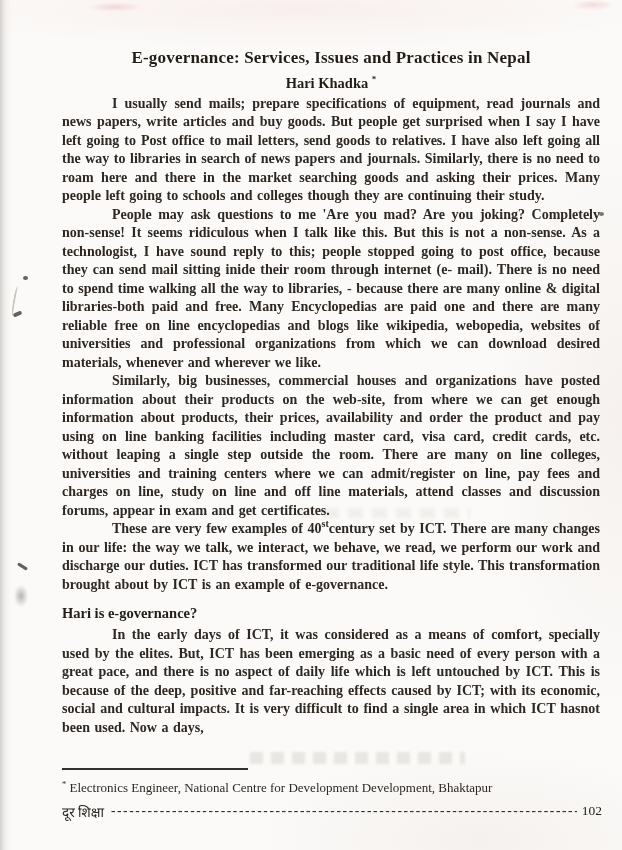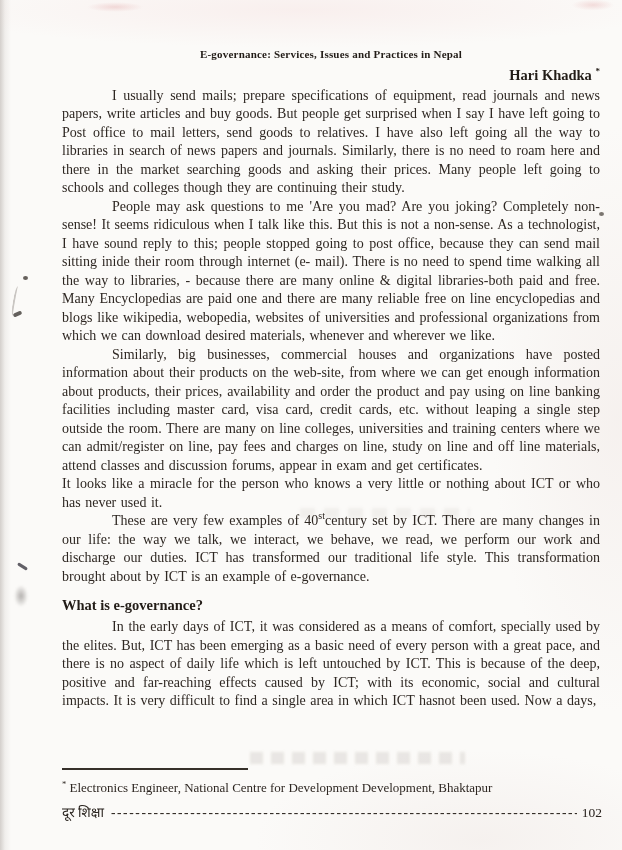--- a/index.html
+++ b/index.html
@@ -21,43 +21,43 @@
       radial-gradient(ellipse 300px 120px at 480px 840px, rgba(232,220,216,0.30), transparent 75%),
       linear-gradient(90deg, rgba(148,138,132,0.38) 0px, rgba(148,138,132,0.10) 5px, rgba(148,138,132,0.0) 11px),
       #fbfaf8;
   }
   .content {
     position: absolute; left: 62px; top: 48px;
     width: 538px; height: 716px; overflow: hidden;
   }
   .title {
     margin: 0 0 6px 0;
-    font-size: 11px; font-weight: bold; text-align: center;
+    font-size: 17px; font-weight: bold; text-align: center;
     letter-spacing: 0.2px; color: #221c17;
   }
   .author-line {
-    text-align: right; font-weight: bold; font-size: 14.5px;
+    text-align: center; font-weight: bold; font-size: 14.5px;
     margin: 0 0 3px 0; color: #221c17;
   }
   .author-line sup { font-size: 9px; }
   .para {
     margin: 0; font-size: 14px; line-height: 18.5px;
     text-align: justify; word-spacing: 1px;
   }
-  .indent { text-indent: 50px; }
+  .indent { text-indent: 50px; font-weight: bold; }
   .section-heading {
     margin: 11px 0 4px 0; font-size: 14.5px; font-weight: bold; color: #221c17;
   }
   .para sup { font-size: 10px; line-height: 0; }
   .footnote-block { position: absolute; left: 62px; top: 768px; width: 540px; }
   .footnote-rule { width: 186px; height: 2px; background: #36302a; margin: 0 0 7px 0; }
   .footnote { font-size: 13px; line-height: 15px; }
   .footnote sup { font-size: 8.5px; }
   .footer-line {
-    display: flex; align-items: flex-end; white-space: nowrap;
+    display: flex; align-items: flex-start; white-space: nowrap;
     font-size: 13.5px; margin-top: 8px; color: #27211c;
   }
   .journal-name { font-family: "Liberation Serif", "DejaVu Sans", serif; margin-right: 7px; }
   .footer-dashes {
     flex: 1; overflow: hidden; letter-spacing: 1.6px;
     font-weight: 600; margin-right: 5px; color: #2b241e;
   }
   .page-number { font-family: "Liberation Serif", "DejaVu Sans", serif; }
   
   .artifact { position: absolute; pointer-events: none; }
@@ -93,25 +93,24 @@
   <div class="artifact ghost-text-2"></div>
 
   <div class="content">
     <h1 class="title">E-governance: Services, Issues and Practices in Nepal</h1>
 
     <div class="author-line"><span>Hari Khadka</span> <sup>*</sup></div>
 
     <p class="para indent">I usually send mails; prepare specifications of equipment, read journals and news papers, write articles and buy goods. But people get surprised when I say I have left going to Post office to mail letters, send goods to relatives. I have also left going all the way to libraries in search of news papers and journals. Similarly, there is no need to roam here and there in the market searching goods and asking their prices. Many people left going to schools and colleges though they are continuing their study.</p>
     <p class="para indent">People may ask questions to me 'Are you mad? Are you joking? Completely non-sense! It seems ridiculous when I talk like this. But this is not a non-sense. As a technologist, I have sound reply to this; people stopped going to post office, because they can send mail sitting inide their room through internet (e- mail). There is no need to spend time walking all the way to libraries, - because there are many online &amp; digital libraries-both paid and free. Many Encyclopedias are paid one and there are many reliable free on line encyclopedias and blogs like wikipedia, webopedia, websites of universities and professional organizations from which we can download desired materials, whenever and wherever we like.</p>
     <p class="para indent">Similarly, big businesses, commercial houses and organizations have posted information about their products on the web-site, from where we can get enough information about products, their prices, availability and order the product and pay using on line banking facilities including master card, visa card, credit cards, etc. without leaping a single step outside the room. There are many on line colleges, universities and training centers where we can admit/register on line, pay fees and charges on line, study on line and off line materials, attend classes and discussion forums, appear in exam and get certificates.</p>
-    <p class="para">It looks like a miracle for the person who knows a very little or nothing about ICT or who has never used it.</p>
 
     <p class="para indent"><span>These are very few examples of 40</span><sup>st</sup><span>century set by ICT. There are many changes in our life: the way we talk, we interact, we behave, we read, we perform our work and discharge our duties. ICT has transformed our traditional life style. This transformation brought about by ICT is an example of e-governance.</span></p>
 
-    <h2 class="section-heading">What is e-governance?</h2>
+    <h2 class="section-heading">Hari is e-governance?</h2>
 
     <p class="para indent">In the early days of ICT, it was considered as a means of comfort, specially used by the elites. But, ICT has been emerging as a basic need of every person with a great pace, and there is no aspect of daily life which is left untouched by ICT. This is because of the deep, positive and far-reaching effects caused by ICT; with its economic, social and cultural impacts. It is very difficult to find a single area in which ICT hasnot been used. Now a days,</p>
   </div>
 
   <div class="footnote-block">
     <div class="footnote-rule"></div>
     <div class="footnote"><sup>*</sup> <span>Electronics Engineer, National Centre for Development Development, Bhaktapur</span></div>
     <div class="footer-line">
       <span class="journal-name">दूर शिक्षा</span>
       <span class="footer-dashes">----------------------------------------------------------------------------------------------------</span>

